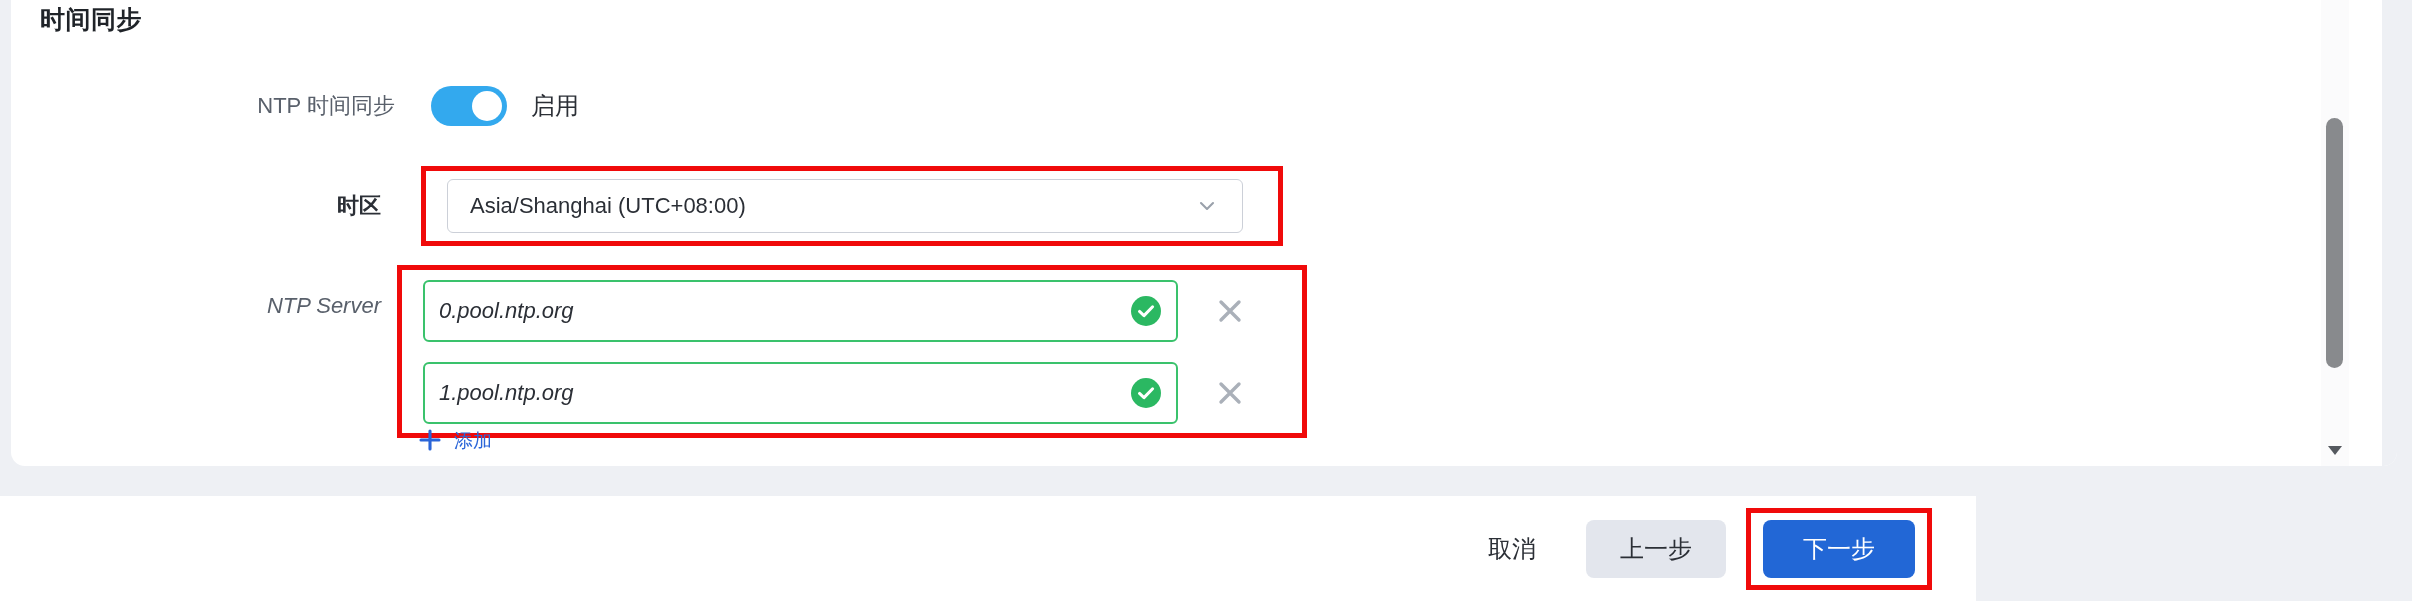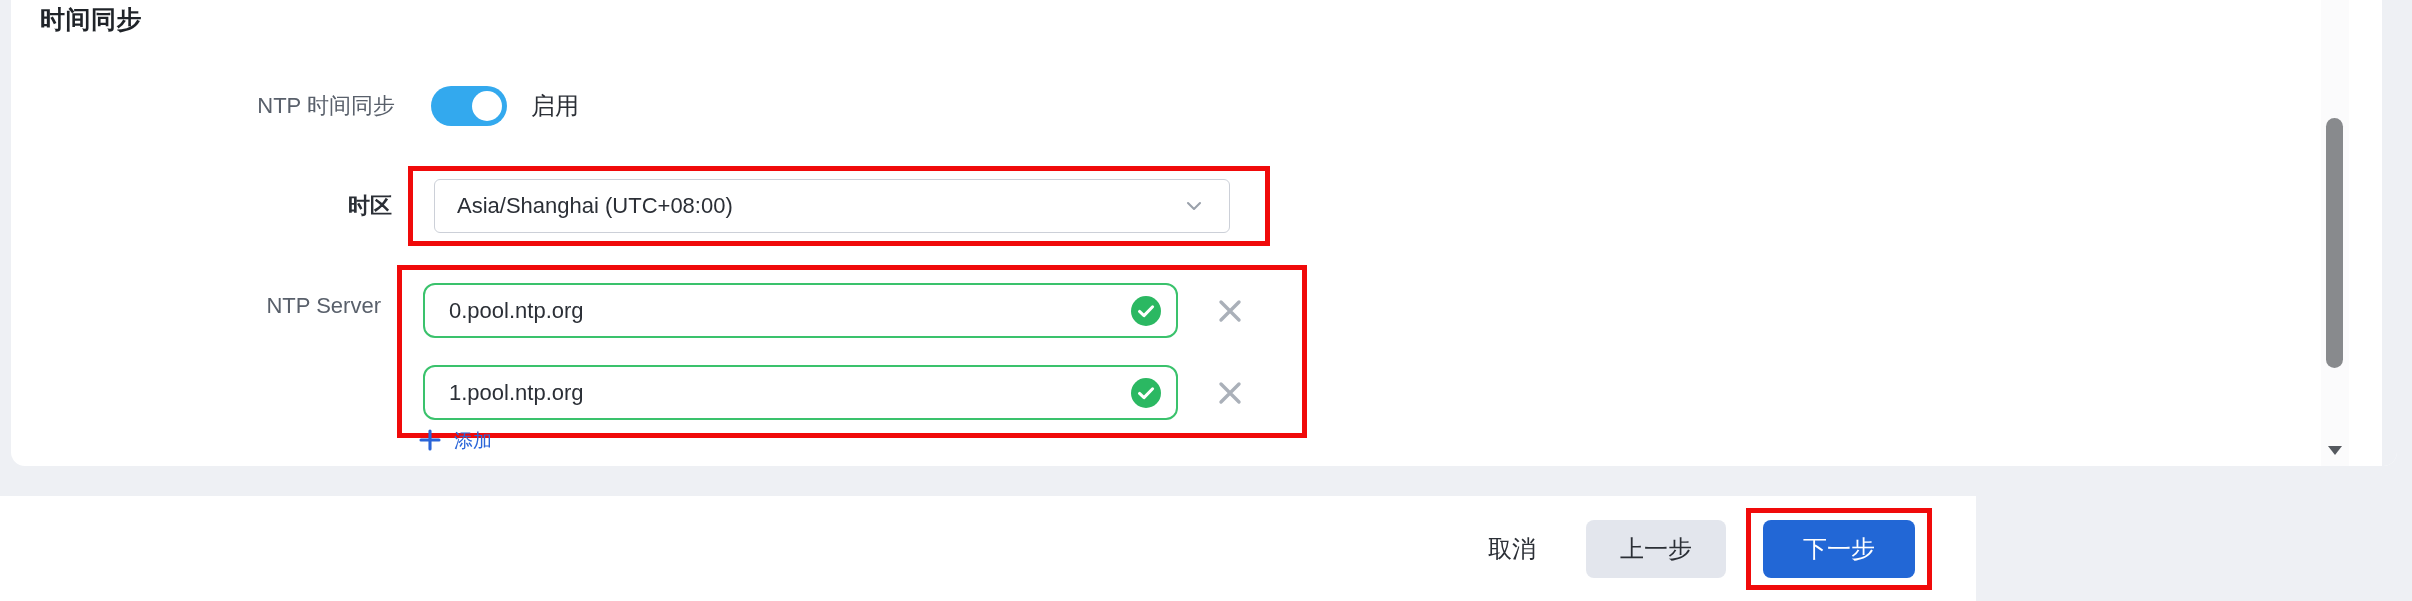--- a/index.html
+++ b/index.html
@@ -86,21 +86,21 @@
     background: #ffffff;
   }
   #toggle-state-label {
     margin-left: 24px;
     font-size: 24px;
     color: #2b2f36;
     white-space: nowrap;
   }
 
   
-  #row-timezone { left: 11px; top: 166px; width: 1400px; }
+  #row-timezone { left: 0; top: 166px; width: 1400px; gap: 24px; }
   #row-timezone .form-label {
     width: 370px;
     font-weight: bold;
     color: #2b2f36;
   }
   .highlight-box {
     border: 5px solid #f00a0a;
     box-sizing: border-box;
     padding: 10px;
     margin-left: 16px;
@@ -132,47 +132,47 @@
     color: #2b2f36;
     white-space: nowrap;
   }
   .chevron-down {
     width: 22px;
     height: 22px;
     flex: none;
   }
 
   
-  #row-ntp-servers { left: 0; top: 265px; width: 1400px; align-items: flex-start; }
+  #row-ntp-servers { left: 0; top: 265px; width: 1400px; align-items: flex-start; font-style: italic; }
   #row-ntp-servers .form-label {
     width: 370px;
     line-height: 82px;
   }
   #ntp-servers-highlight {
     width: 910px;
     padding: 11px 0 11px 21px;
     margin-left: 16px;
     box-sizing: border-box;
   }
   .ntp-row {
     display: flex;
     align-items: center;
     height: 59px;
     margin-bottom: 23px;
   }
   .ntp-row:last-child { margin-bottom: 0; }
   .ntp-input {
     width: 755px;
-    height: 55px;
+    height: 62px;
     border: 2px solid #3ac26c;
-    border-radius: 12px;
-    background: #ffffff;
-    display: flex;
-    align-items: center;
-    padding: 0 14px 0 24px;
+    border-radius: 6px;
+    background: #ffffff;
+    display: flex;
+    align-items: center;
+    padding: 0 14px 0 14px;
     box-sizing: border-box;
   }
   .ntp-input-value {
     flex: 1;
     font-size: 22px;
     color: #2b2f36;
     white-space: nowrap;
   }
   .check-circle {
     width: 32px;

